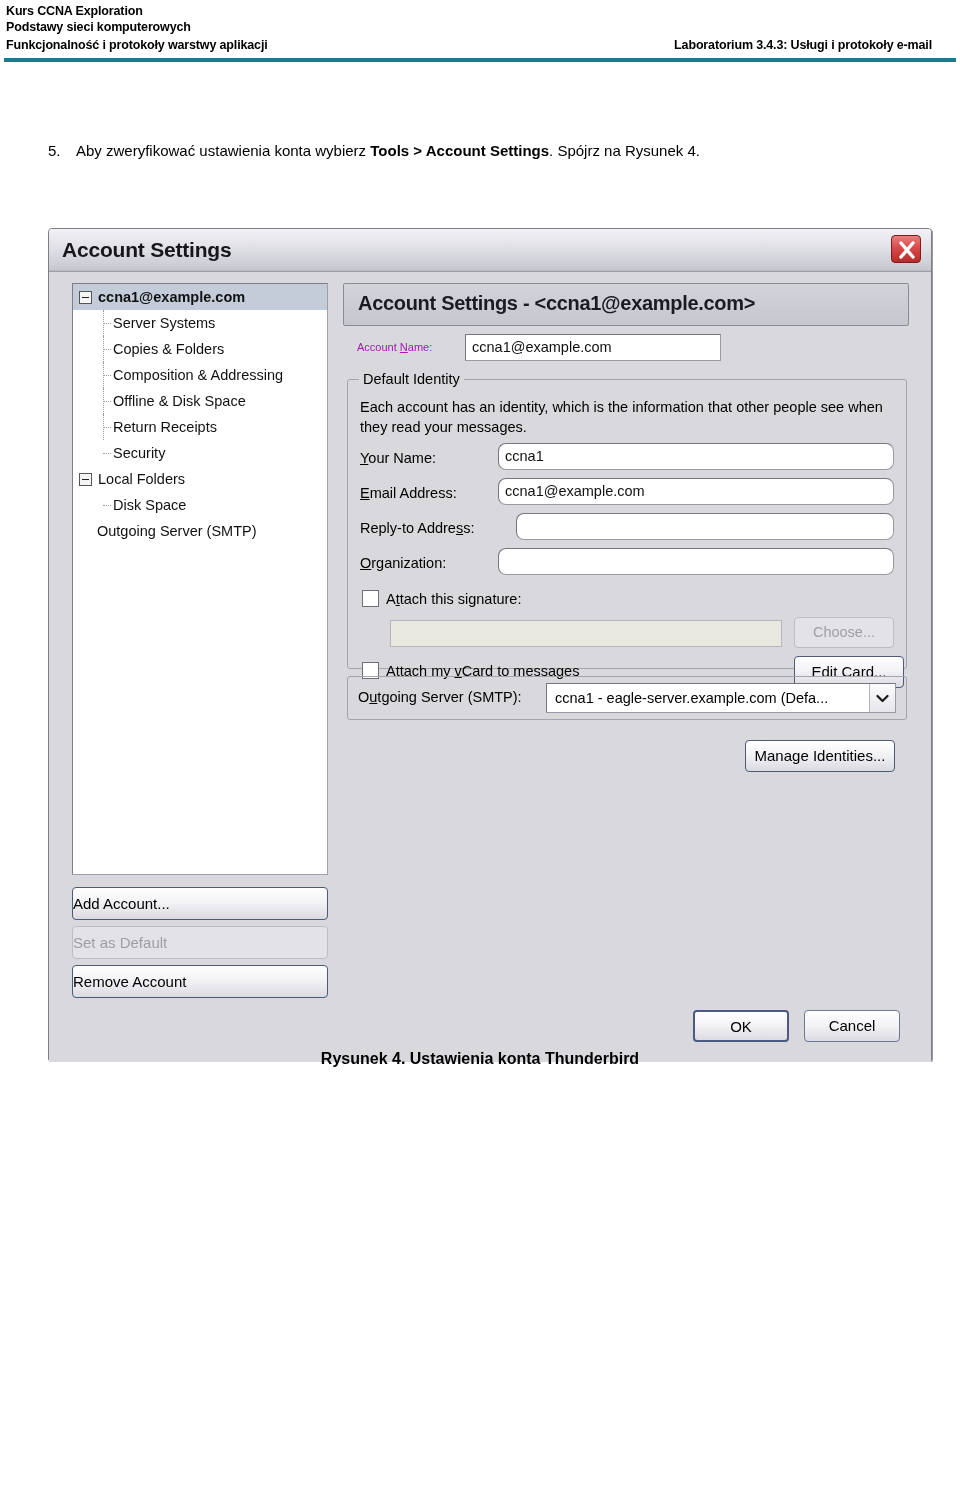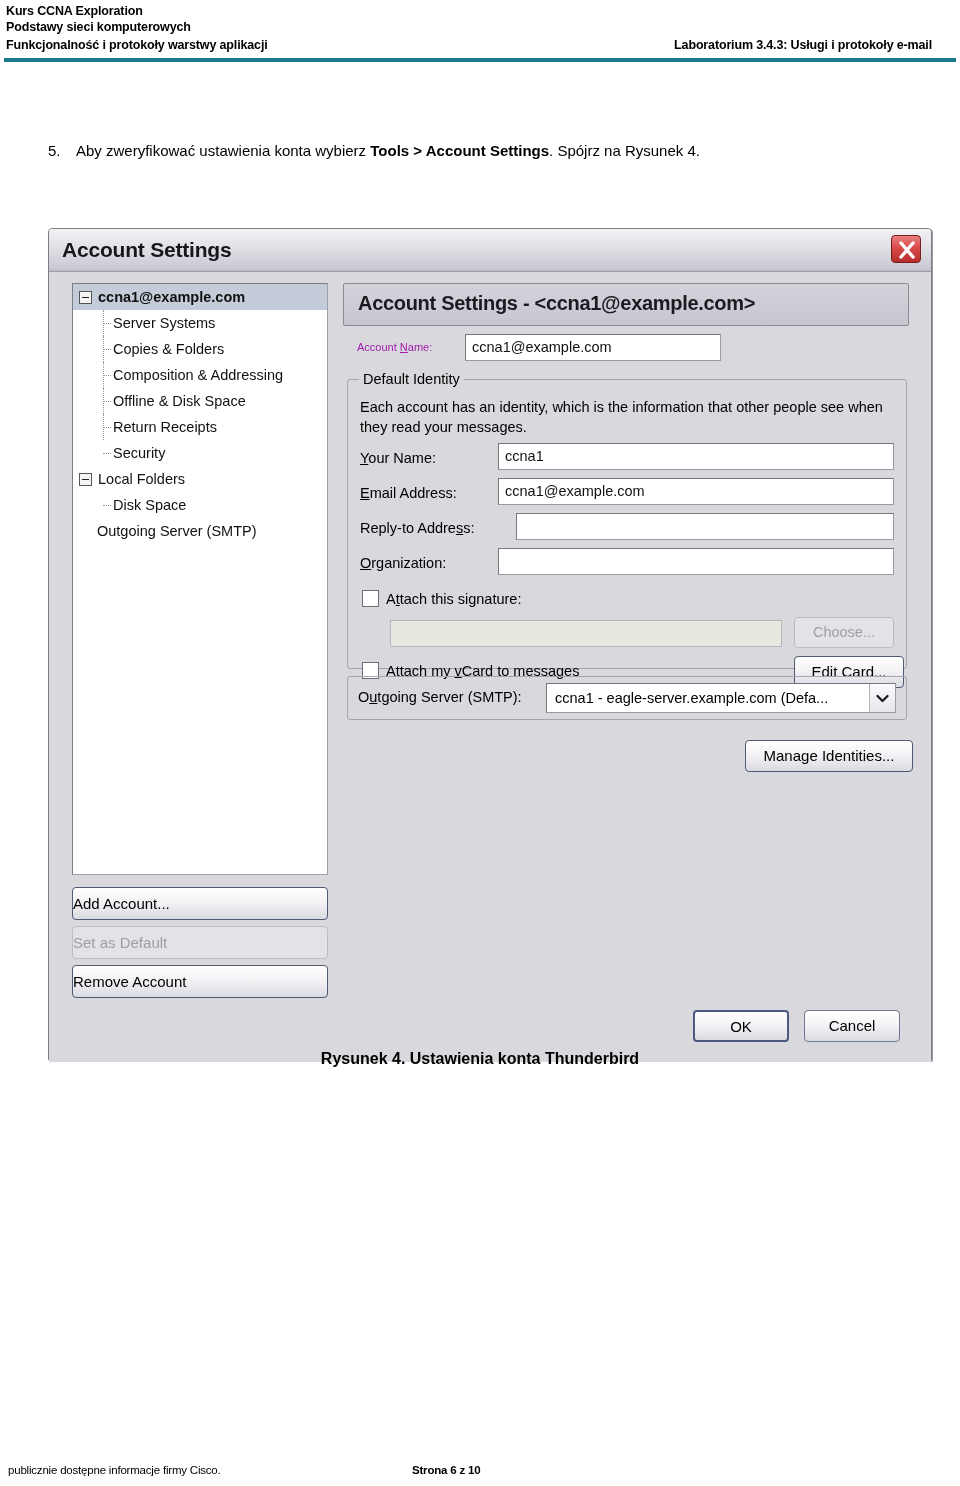--- a/index.html
+++ b/index.html
@@ -253,21 +253,21 @@
   }
   #identity-desc {
     position: absolute;
     left: 12px; top: 17px;
     width: 540px;
     font-size: 14.5px;
     line-height: 20px;
   }
 
   .gf-label { position: absolute; font-size: 14.5px; white-space: nowrap; }
-  .gf-input { position: absolute; height: 27px; }
+  .gf-input { position: absolute; height: 27px; border-radius: 8px; }
 
   #your-name-label   { left: 12px; top: 70px; }
   #your-name-input   { left: 150px; top: 63px; width: 396px; }
   #email-label       { left: 12px; top: 105px; }
   #email-input       { left: 150px; top: 98px; width: 396px; }
   #replyto-label     { left: 12px; top: 140px; }
   #replyto-input     { left: 168px; top: 133px; width: 378px; }
   #organization-label{ left: 12px; top: 175px; }
   #organization-input{ left: 150px; top: 168px; width: 396px; }
 
@@ -328,21 +328,21 @@
     overflow: hidden;
   }
   #smtp-arrow {
     width: 26px; height: 28px;
     background: linear-gradient(to bottom, #fbfbfd 0%, #e6e6ec 100%);
     border-left: 1px solid #b3b3bb;
     display: flex; align-items: center; justify-content: center;
   }
   #btn-manage-identities {
     position: absolute;
-    left: 402px; top: 457px; width: 168px; height: 32px;
+    left: 402px; top: 457px; width: 150px; height: 32px;
     font-size: 15px; line-height: 30px; text-align: center;
     background: linear-gradient(to bottom, #ffffff 0%, #f3f3f6 45%, #dadae1 100%);
     border: 1px solid #4f5a73;
     border-radius: 4px; cursor: pointer;
   }
 
   
   #btn-ok, #btn-cancel {
     position: absolute;
     top: 738px; width: 96px; height: 32px;
@@ -539,17 +539,13 @@
     <div id="btn-cancel">
       <span>Cancel</span>
     </div>
 
   </div>
 </div>
 
 <div id="figure-caption">Rysunek 4. Ustawienia konta Thunderbird</div>
 
 <div id="doc-footer">
-  <div id="footer-line2">
-    <span>publicznie dostępne informacje firmy Cisco.</span>
-    <span id="footer-page">Strona 6  z 10</span>
-  </div>
 </div>
 
 </body></html>

